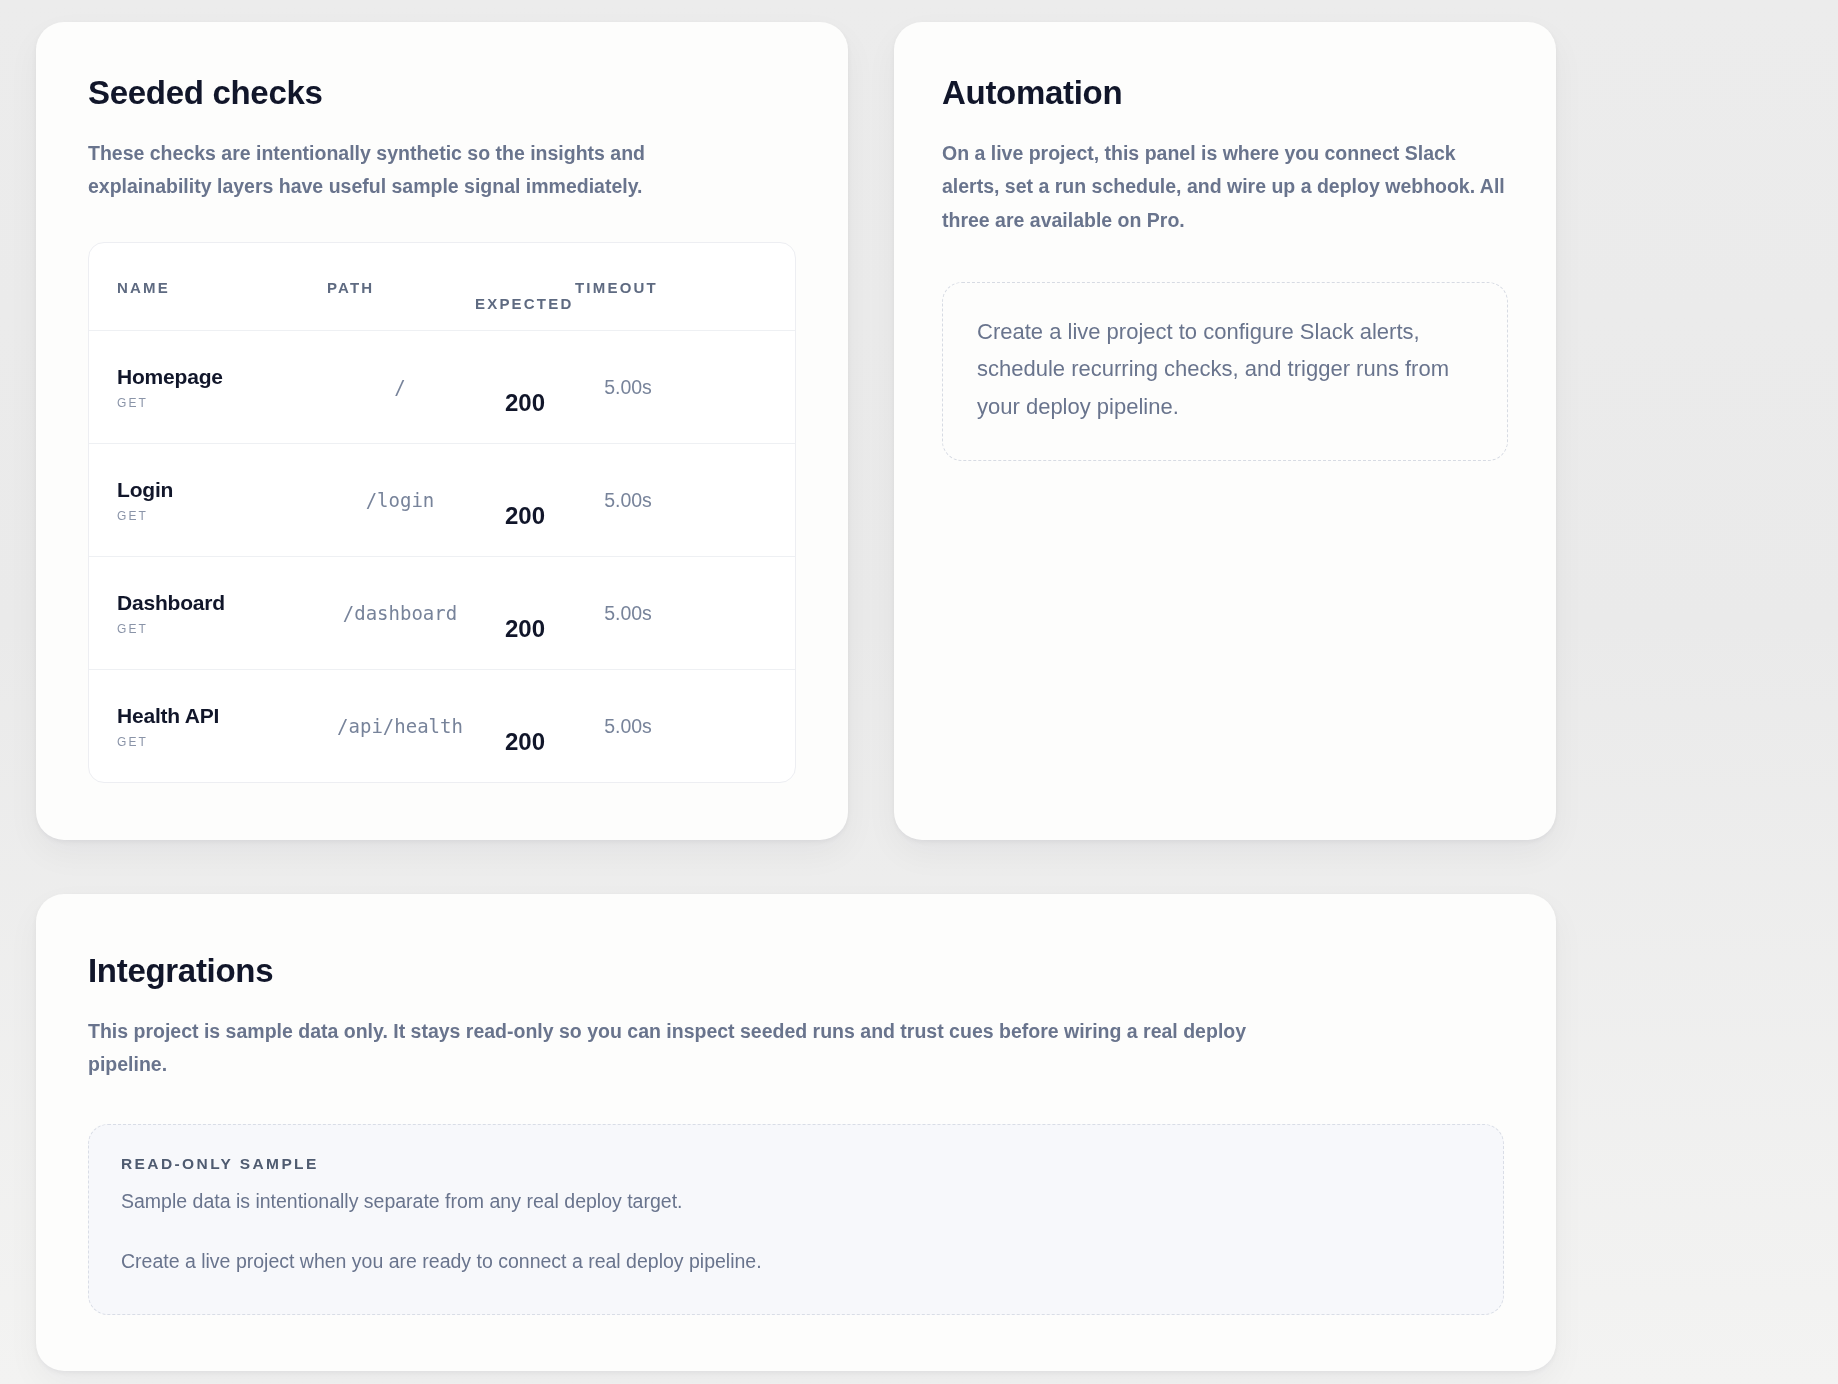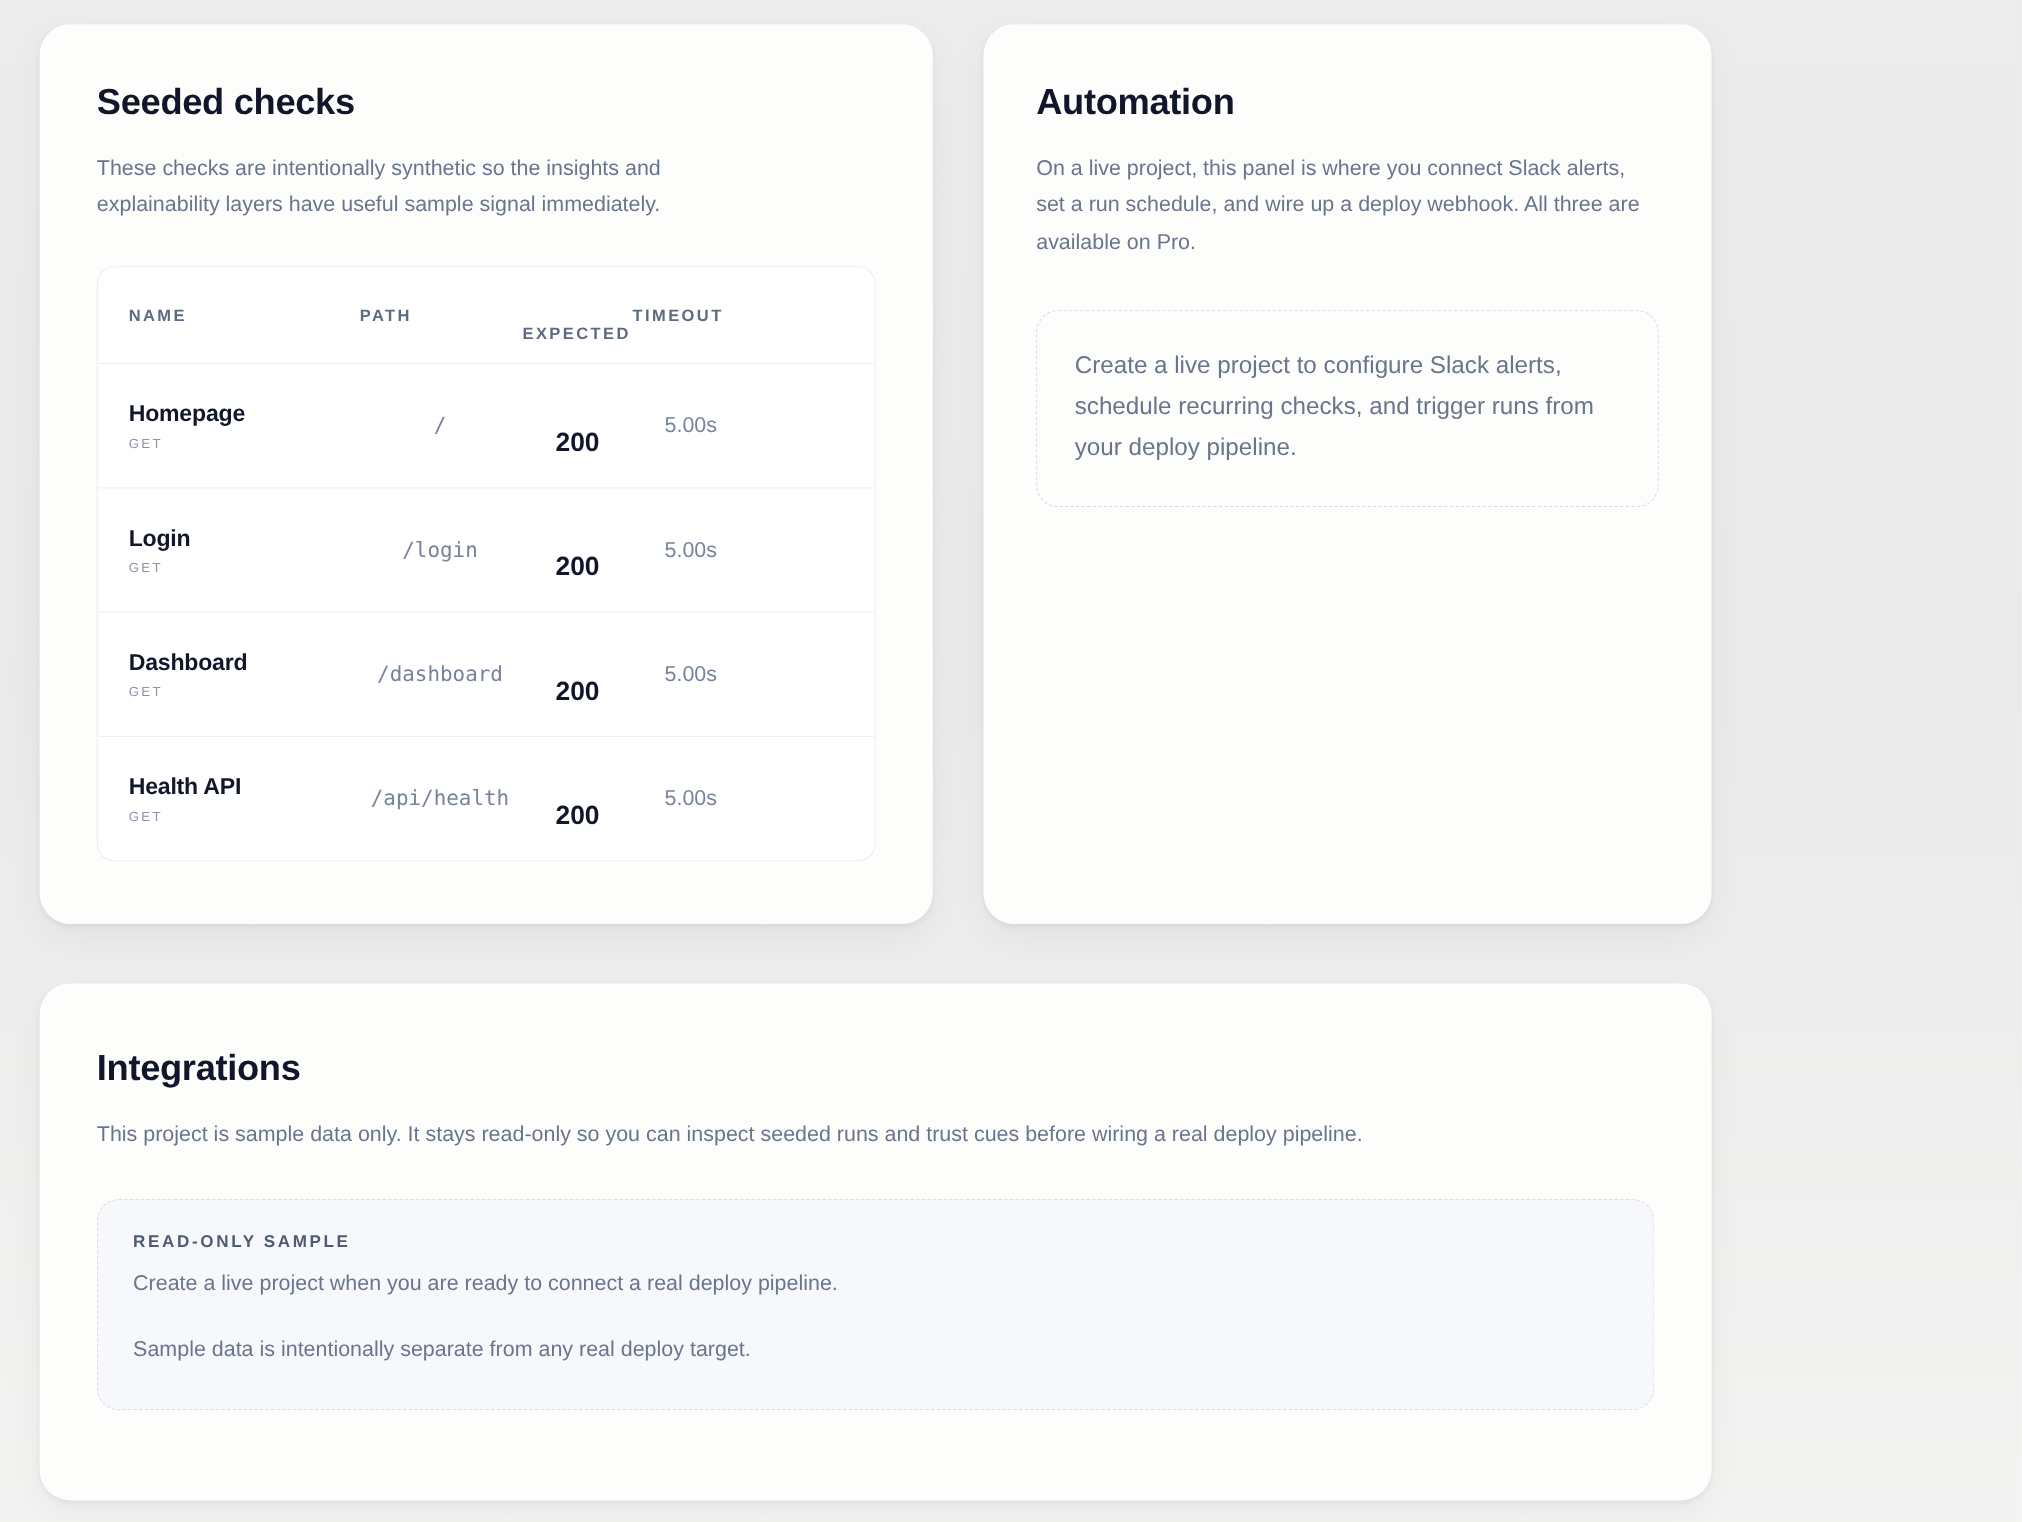--- a/index.html
+++ b/index.html
@@ -64,21 +64,21 @@
     font-weight: 700;
     color: #11162a;
     letter-spacing: -0.3px;
     margin-bottom: 24px;
   }
 
   p.card-lede {
     font-size: 19.5px;
     line-height: 1.72;
     color: #69748d;
-    font-weight: 400;
+    font-weight: 700;
     max-width: 620px;
   }
 
   .card-automation p.card-lede { max-width: 800px; }
   .card-integrations p.card-lede { max-width: 1210px; }
 
   
   .checks-table {
     margin-top: 38px;
     border: 1px solid #edeef2;
@@ -276,18 +276,18 @@
     </section>
 
   </div>
 
   <section class="card card-integrations">
     <h2 class="card-title">Integrations</h2>
     <p class="card-lede">This project is sample data only. It stays read-only so you can inspect seeded runs and trust cues before wiring a real deploy pipeline.</p>
 
     <div class="callout-readonly">
       <div class="readonly-label">READ-ONLY SAMPLE</div>
+      <div class="readonly-line">Sample data is intentionally separate from any real deploy target.</div>
       <div class="readonly-line">Create a live project when you are ready to connect a real deploy pipeline.</div>
-      <div class="readonly-line">Sample data is intentionally separate from any real deploy target.</div>
     </div>
   </section>
 
 </div>
 
 </body></html>

